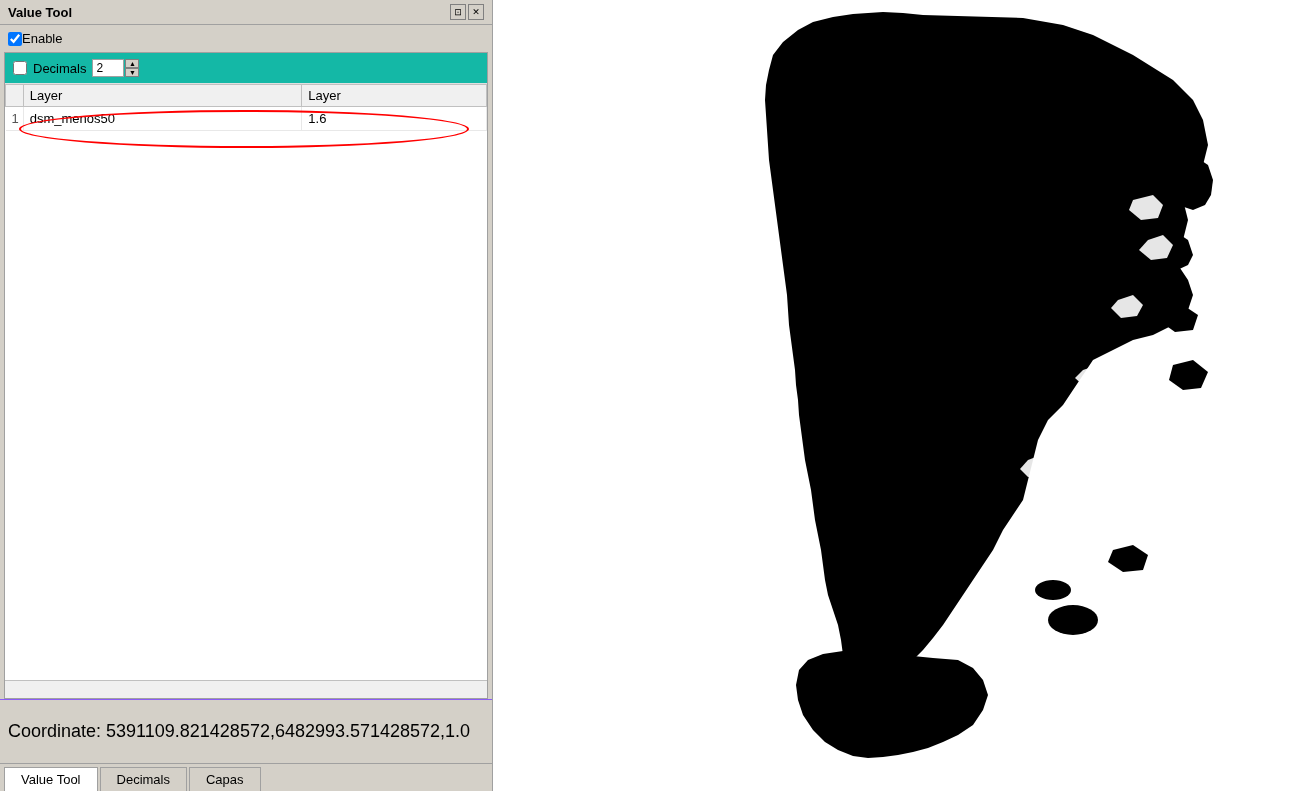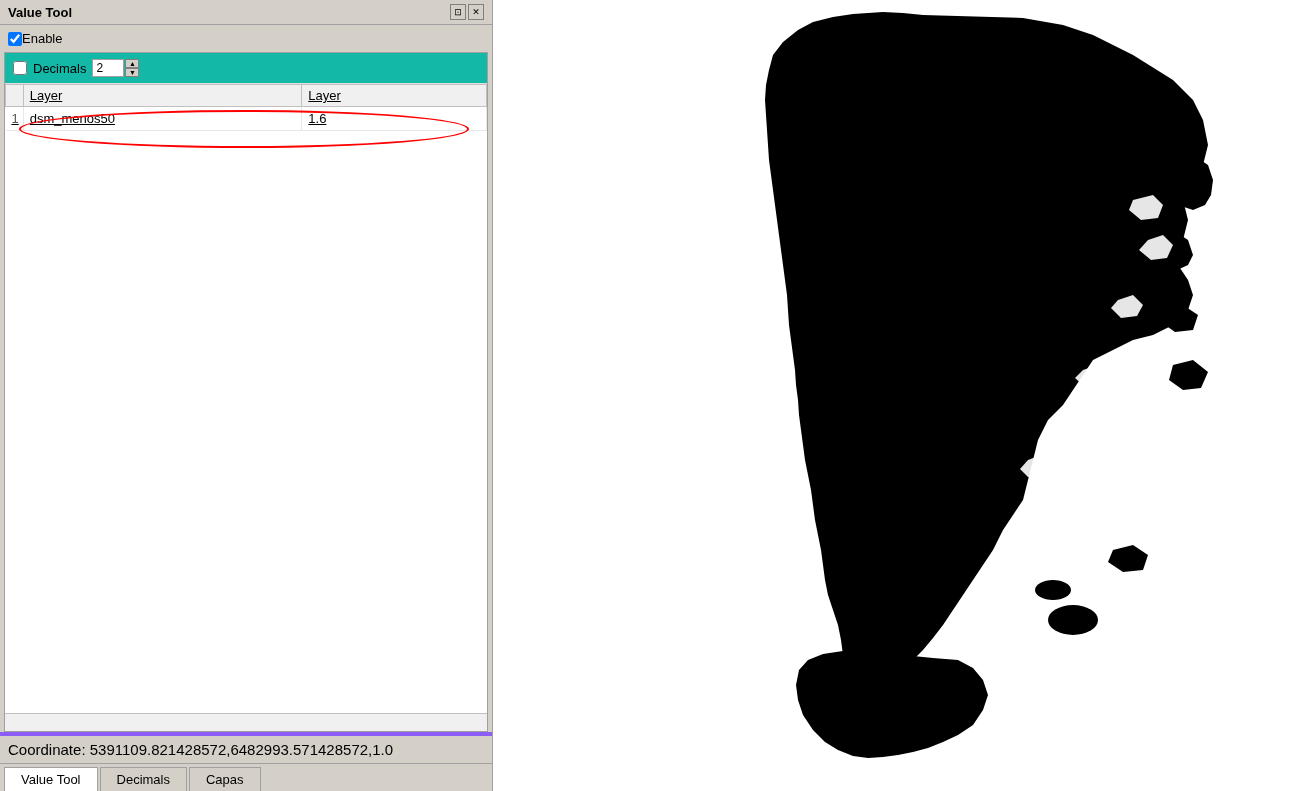--- a/index.html
+++ b/index.html
@@ -187,39 +187,38 @@
     
     .oval-annotation {
       position: absolute;
       border: 2px solid red;
       border-radius: 50%;
       pointer-events: none;
     }
 
     .table-wrapper {
       position: relative;
-      text-decoration: underline;
     }
 
     
     .h-scrollbar {
       height: 18px;
       border-top: 1px solid #c0c0c0;
       background: #f0f0f0;
       display: flex;
       align-items: center;
       padding: 0 2px;
     }
 
     
     .status-bar {
-      padding: 5px 8px;
-      font-size: 15px;
-      background: #d4d0c8;
-      border-top: 4px solid #8b5cf6;
+      padding: 21px 8px;
+      font-size: 18px;
+      background: #d4d0c8;
+      border-top: 1px solid #8b5cf6;
       color: #000;
     }
 
     
     .bottom-tabs {
       display: flex;
       background: #d4d0c8;
       border-top: 1px solid #a0a0a0;
       padding: 3px 4px 0 4px;
     }

